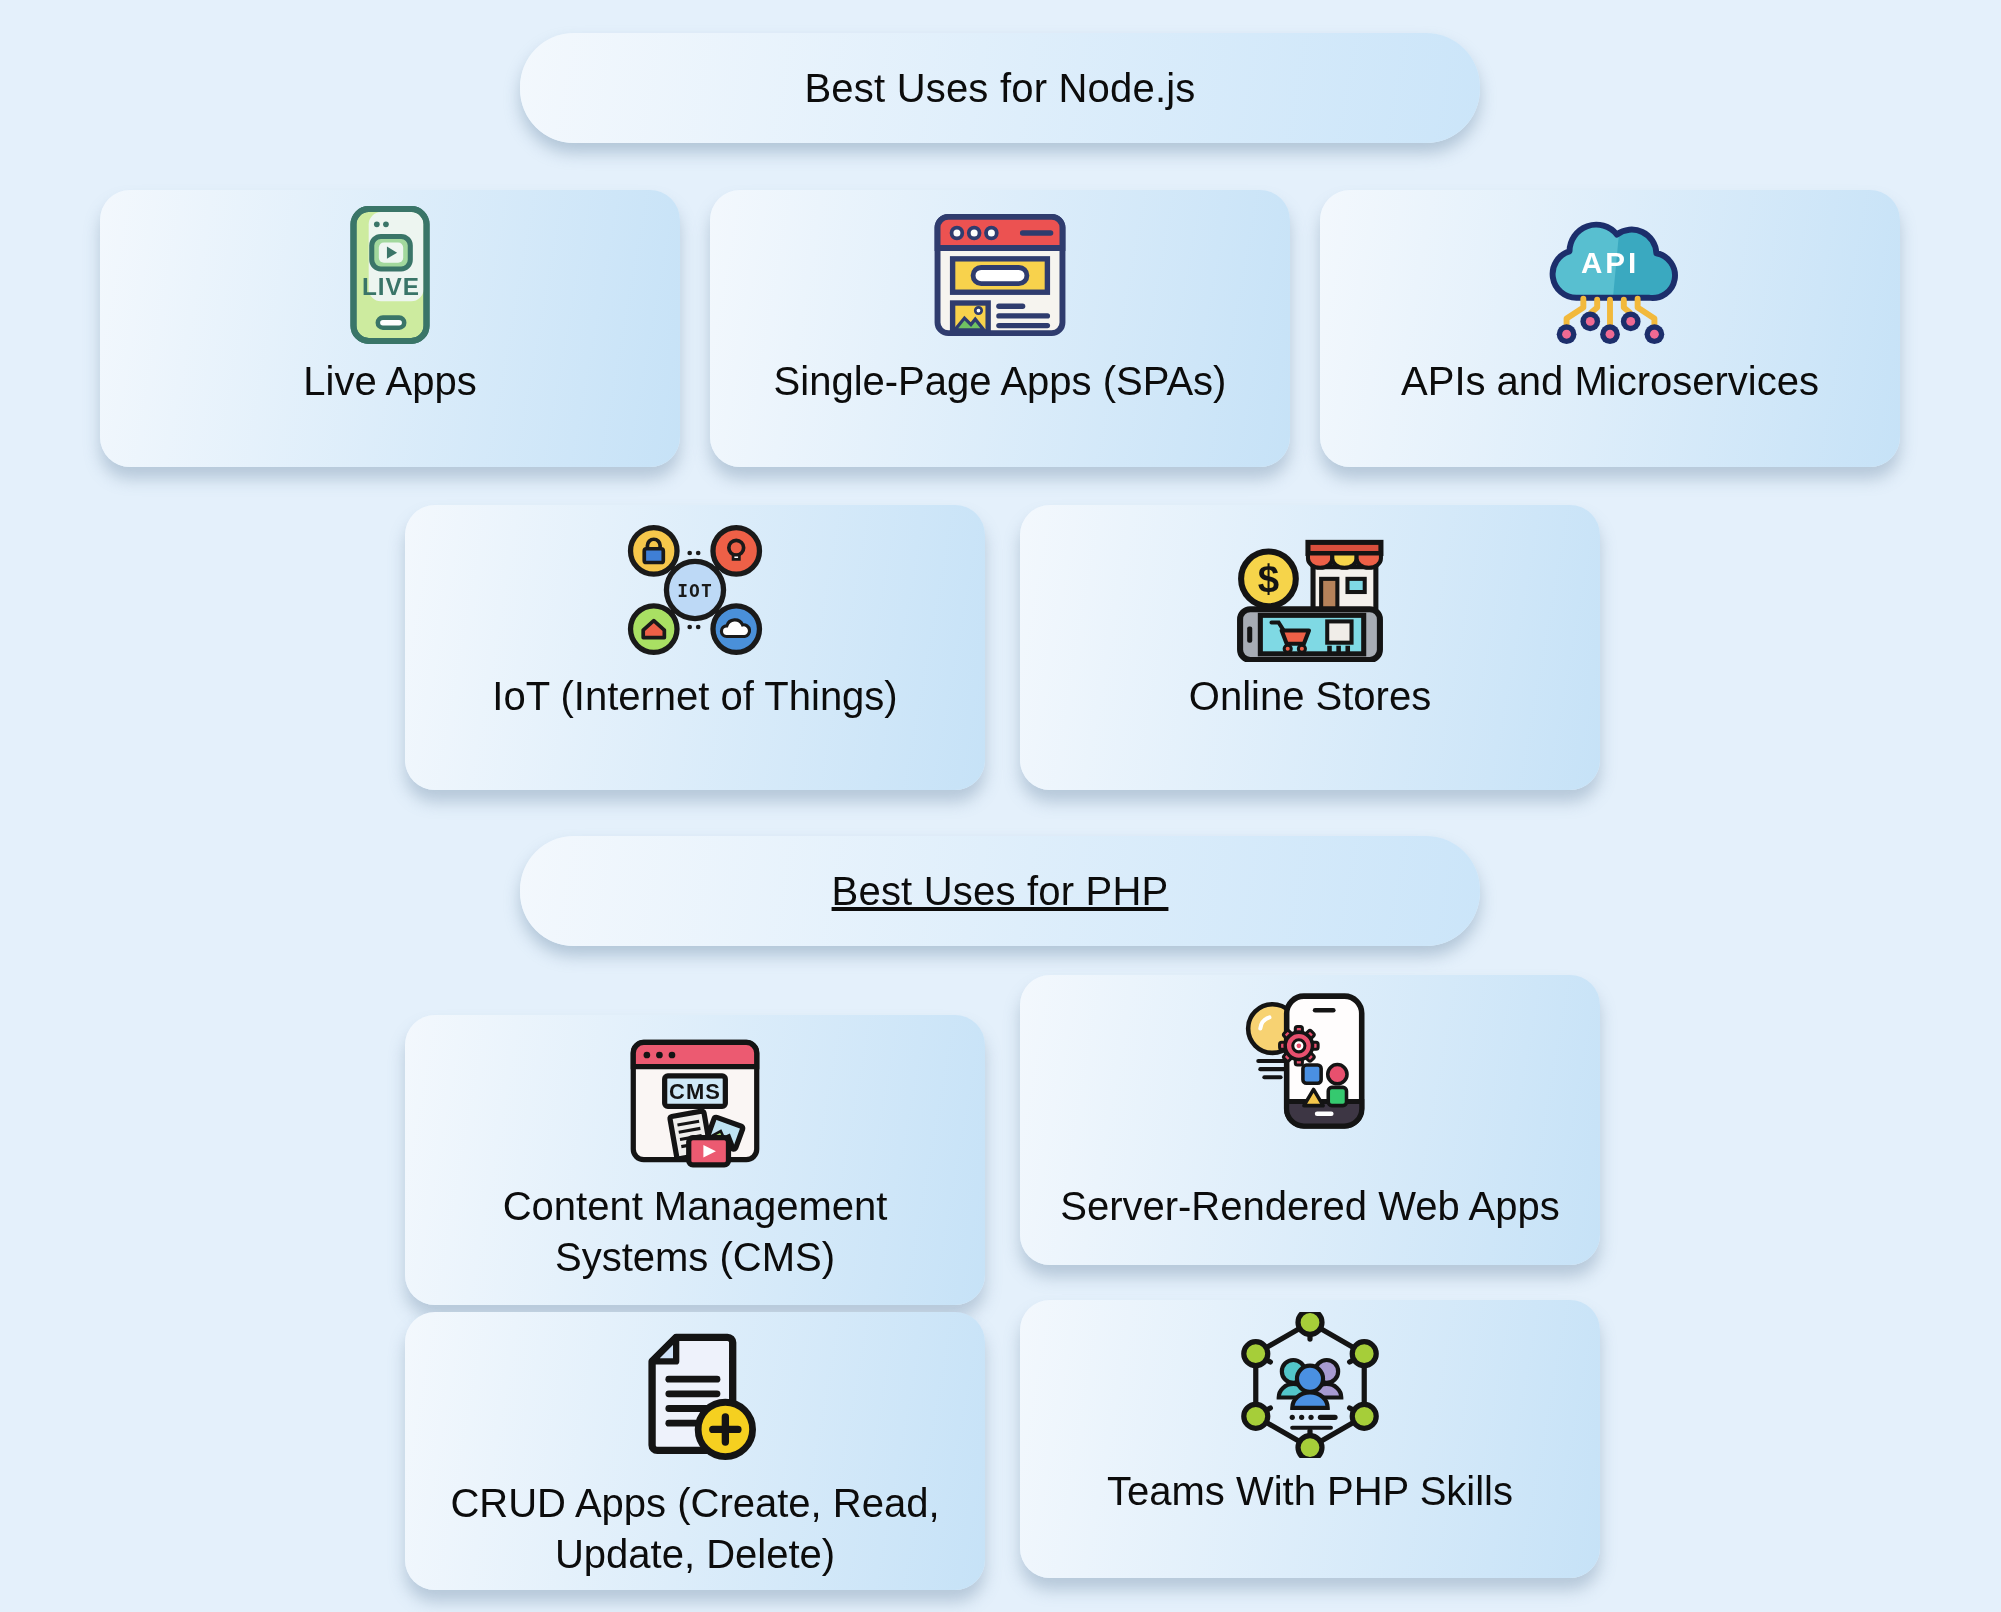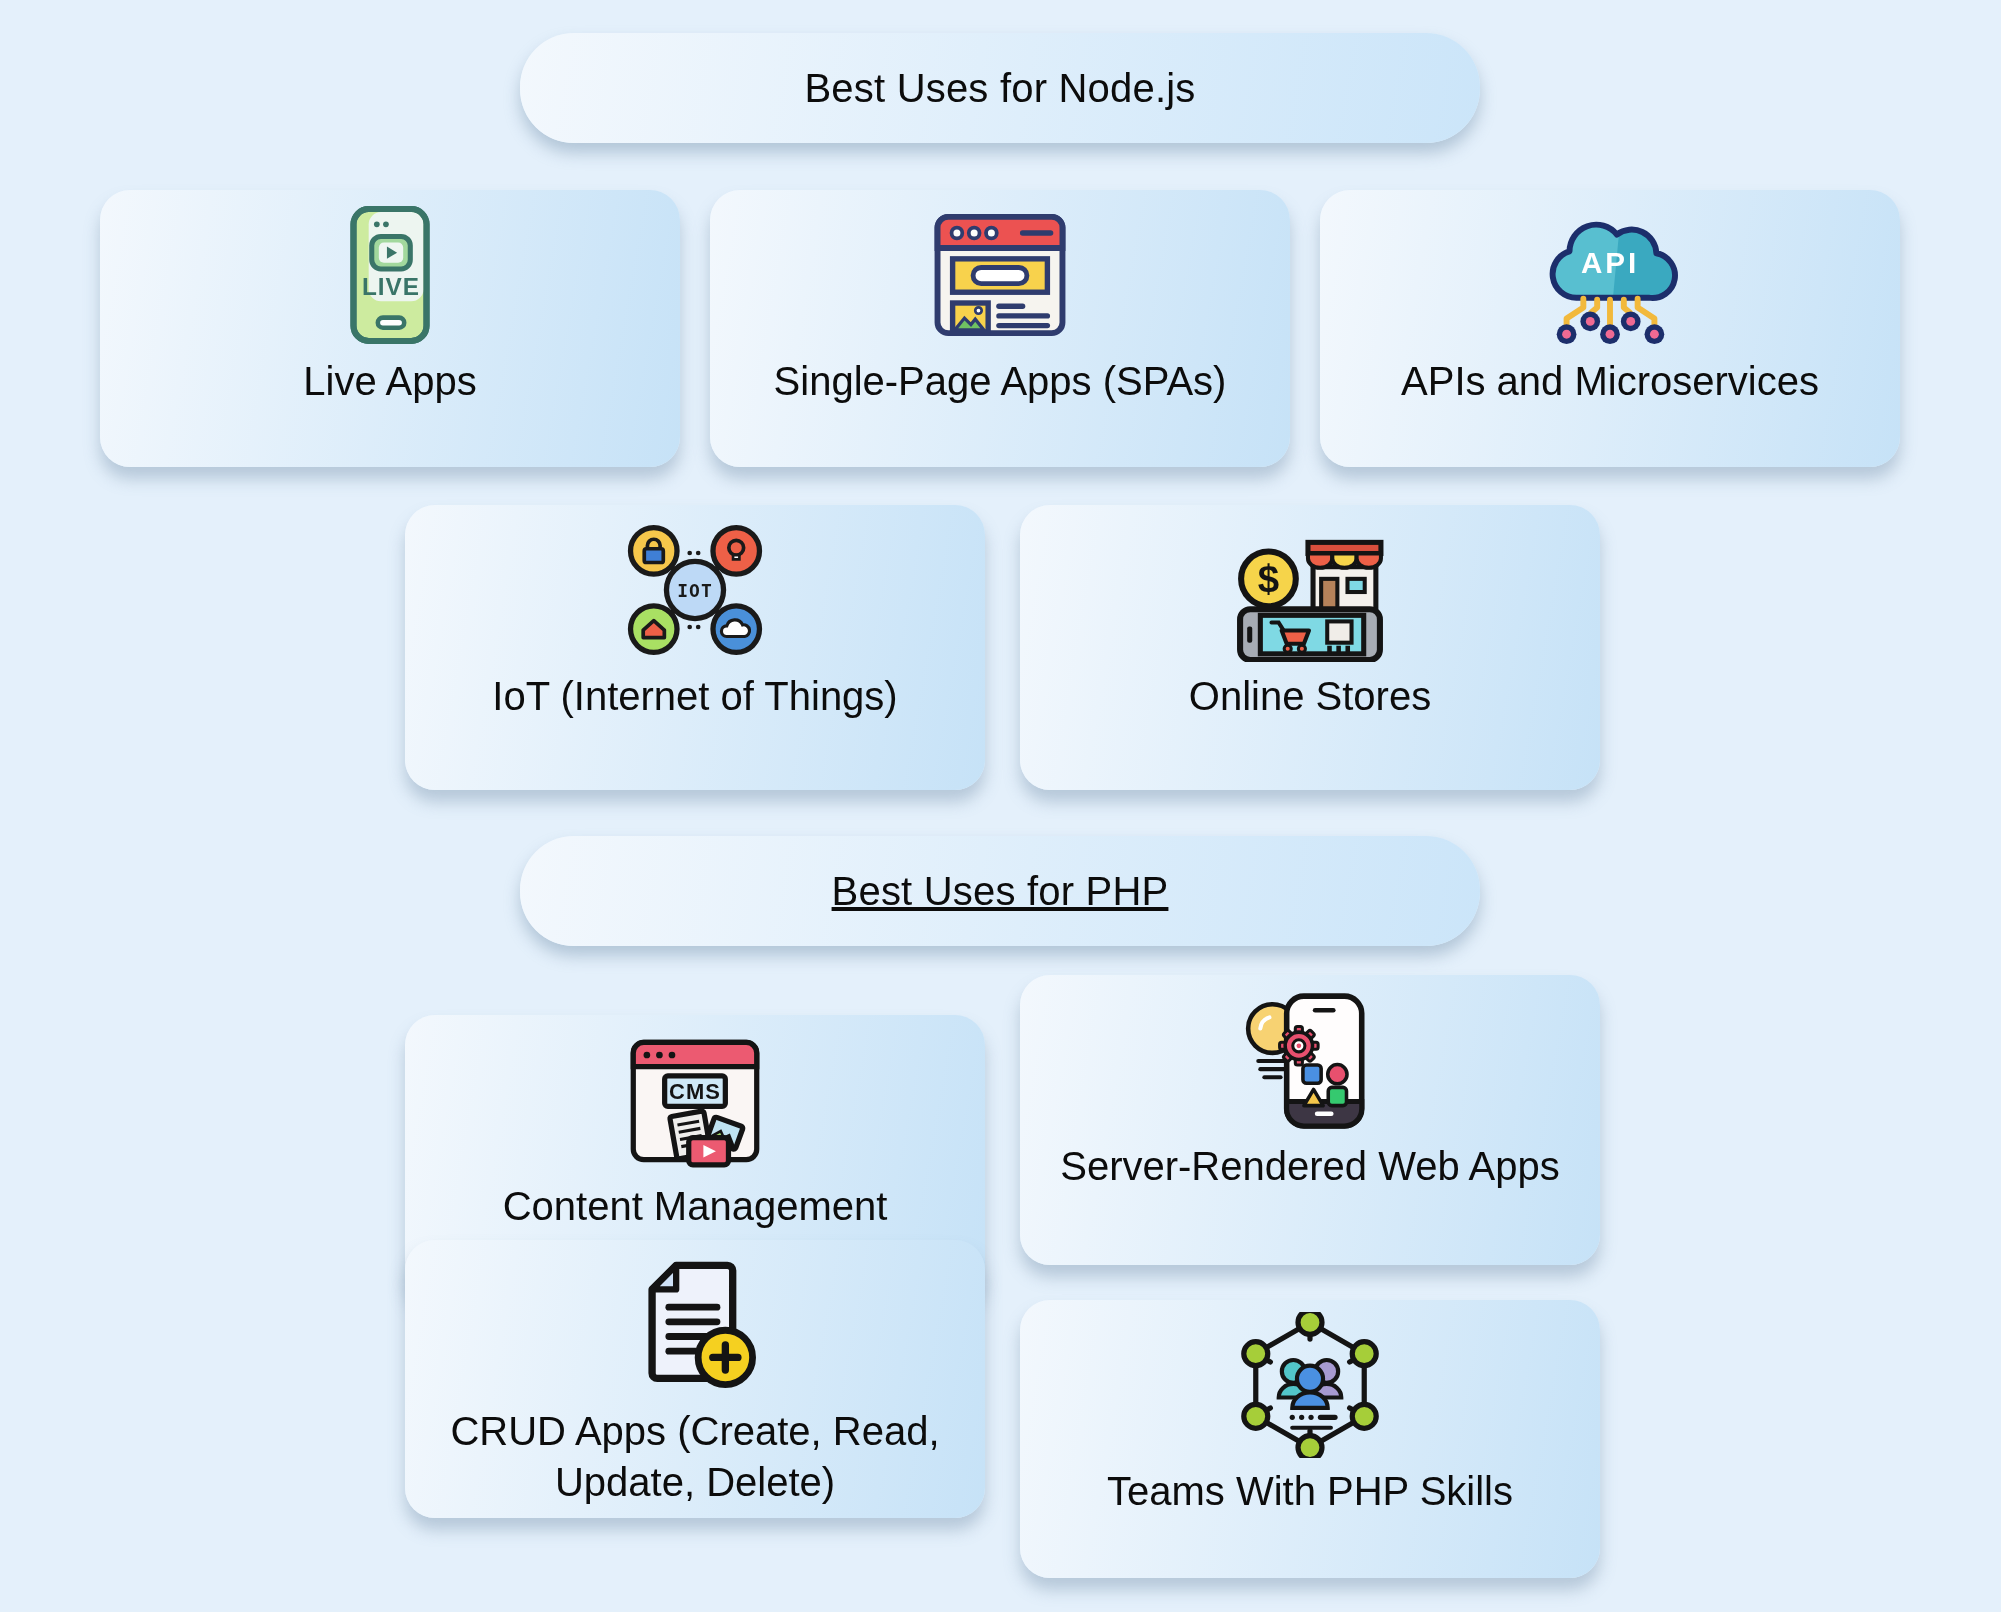--- a/index.html
+++ b/index.html
@@ -21,22 +21,22 @@
     background:linear-gradient(100deg,#f3f8fd 0%,#c6e2f7 100%);
     box-shadow:0 12px 16px rgba(118,146,172,.42);
     display:flex;flex-direction:column;align-items:center;
   }
   .c-live  {left:100px; top:190px; height:277px;}
   .c-spa   {left:710px; top:190px; height:277px;}
   .c-api   {left:1320px;top:190px; height:277px;}
   .c-iot   {left:405px; top:505px; height:285px;}
   .c-stores{left:1020px;top:505px; height:285px;}
   .c-cms   {left:405px; top:1015px; height:290px;}
-  .c-server{left:1020px;top:975px; height:290px;}
-  .c-crud  {left:405px; top:1240px;height:278px;}
+  .c-server{left:1020px;top:975px; height:290px;gap:40px;}
+  .c-crud  {left:405px; top:1312px;height:278px;}
   .c-teams {left:1020px;top:1300px;height:278px;}
   .icon-box{height:146px;margin-top:12px;display:flex;align-items:center;justify-content:center;}
   .label{
     margin-top:8px;font-size:40px;font-weight:500;line-height:1.28;
     text-align:center;max-width:510px;
   }
   svg text{font-family:"Liberation Sans",sans-serif;}
   svg .mono{font-family:"DejaVu Sans Mono",monospace;}
 </style>
 </head>

